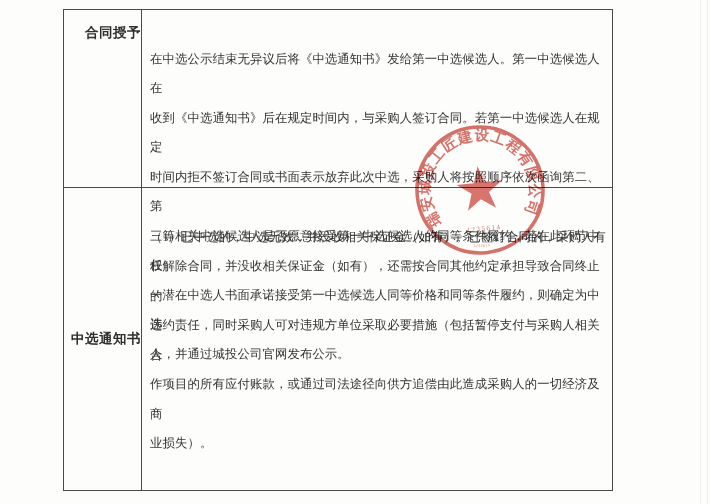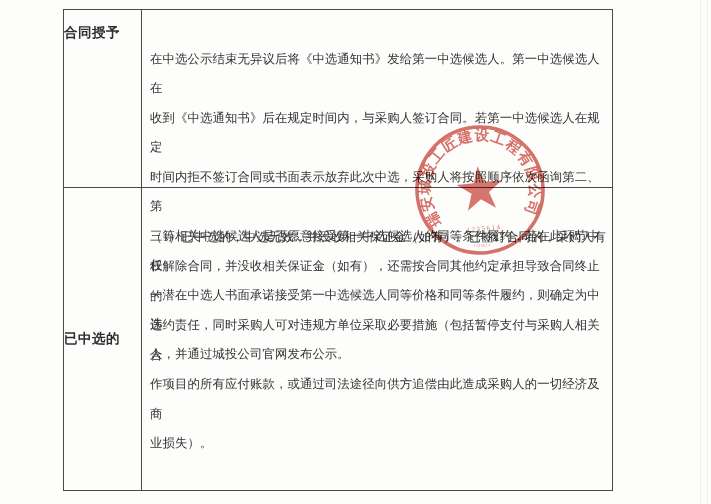--- a/index.html
+++ b/index.html
@@ -19,21 +19,21 @@
   .doc-table{
     position:absolute;left:63px;top:9px;width:548px;
     border:1px solid #4a4a4a;
     background:transparent;
   }
   .t-row{display:flex;}
   .t-row.r1{height:177px;border-bottom:1px solid #4a4a4a;}
   .t-row.r2{height:302px;}
   .t-label{
     width:77px;min-width:77px;border-right:1px solid #4a4a4a;
-    display:flex;justify-content:flex-start;
+    display:flex;justify-content:flex-end;
     font-weight:bold;font-size:13.5px;color:#2e2e2e;letter-spacing:0.5px;
   }
   .r1 .t-label{align-items:flex-start;padding-top:14px;}
   .r2 .t-label{align-items:center;}
   .t-content{
     flex:1;padding:5px 3px 0 8px;
     font-size:12.4px;line-height:29.5px;color:#333;
     white-space:pre-line;letter-spacing:0.1px;
     text-align:left;
   }
@@ -67,21 +67,21 @@
 收到《中选通知书》后在规定时间内，与采购人签订合同。若第一中选候选人在规定
 时间内拒不签订合同或书面表示放弃此次中选，采购人将按照顺序依次函询第二、第
 三等相关中选候选人是否愿意接受第一中选候选人的同等条件履约，若在此环节中任
 一潜在中选人书面承诺接受第一中选候选人同等价格和同等条件履约，则确定为中选
 人，并通过城投公司官网发布公示。</p>
       </div>
     </div>
 
     <div class="t-row r2">
       <div class="t-label">
-        <span>已中选的</span>
+        <span>中选通知书</span>
       </div>
       <div class="t-content">
         <p>（1）已中选的，中选无效，并没收相关保证金（如有）。已签订合同的，采购人有
 权解除合同，并没收相关保证金（如有），还需按合同其他约定承担导致合同终止的
 违约责任，同时采购人可对违规方单位采取必要措施（包括暂停支付与采购人相关合
 作项目的所有应付账款，或通过司法途径向供方追偿由此造成采购人的一切经济及商
 业损失）。</p>
         
         
       </div>

